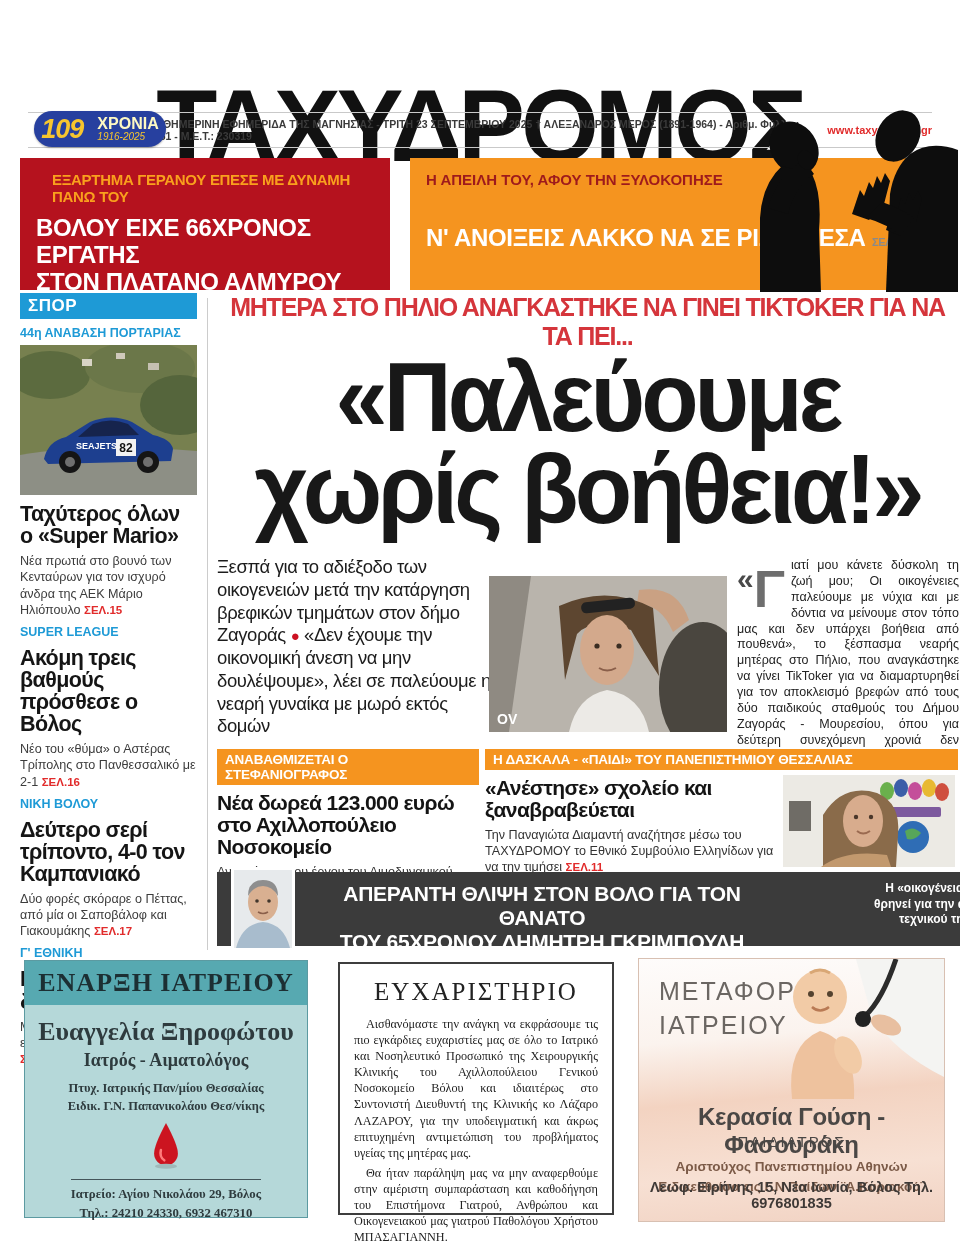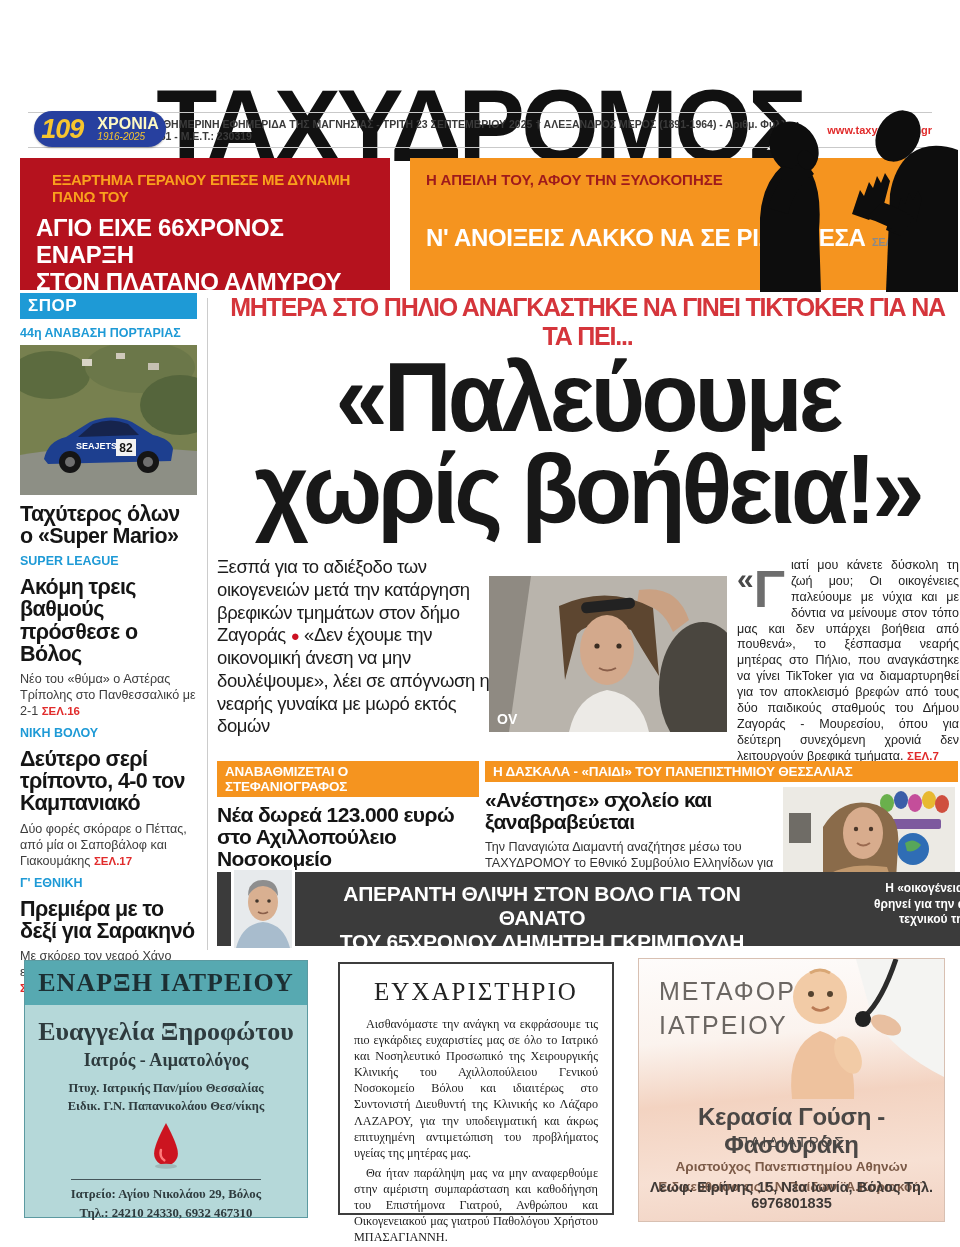--- a/index.html
+++ b/index.html
@@ -57,21 +57,21 @@
   .deck{position:absolute;left:0;top:4px;width:280px;font-size:18.5px;line-height:1.23;color:#1c1c1c;letter-spacing:-0.4px;}
   .bullet{color:#cc1122;font-size:15px;}
   .mid-photo{position:absolute;left:272px;top:24px;width:238px;height:156px;}
   .quote{position:absolute;left:520px;top:6px;width:222px;font-size:12.5px;line-height:1.27;color:#222;text-align:justify;}
   .qlead{float:left;margin:2px 6px 0 0;}
   .qmark{font-size:30px;font-weight:bold;color:#4a4a4a;vertical-align:18px;}
   .dropcap{font-size:52px;font-weight:bold;color:#6e6e6e;line-height:0.8;}
 
   
   .row-blocks{position:absolute;left:0;top:452px;width:741px;height:124px;}
-  .blk{position:absolute;top:16px;}
+  .blk{position:absolute;top:4px;}
   .blk1{left:0;width:262px;}
   .blk2{left:268px;width:473px;}
   .oband{background:#f5941f;color:#fff;font-weight:bold;font-size:13.5px;padding:3px 8px;letter-spacing:-0.2px;}
   .blk-h{font-weight:bold;font-size:21px;line-height:1.05;letter-spacing:-0.6px;color:#141414;margin:7px 0 6px;}
   .blk2 .blk-h,.blk2 .blk-p{width:292px;}
   .blk-p{font-size:12.6px;color:#333;line-height:1.28;margin:0;}
   .t-photo{position:absolute;right:3px;top:26px;width:172px;height:92px;}
 
   
   .obit{position:absolute;left:0;top:579px;width:828px;height:74px;background:#3b3b3b;}
@@ -138,21 +138,21 @@
       <path d="M256 196 L256 54 Q228 44 208 58 Q192 72 188 98 L184 196 Z"></path>
       <path d="M150 118 L158 94 L162 100 L167 86 L171 92 L175 80 L179 87 L183 77 L188 85 L182 108 L167 124 Z"></path>
       <path d="M184 134 L191 110 L195 116 L199 102 L203 108 L207 97 L211 104 L216 95 L220 103 L214 126 L199 140 Z"></path>
       <path d="M164 122 Q186 128 198 140 L212 122 Q198 112 180 106 Z"></path>
     </g>
   </svg>
 
   <section class="banner-red">
     <div class="kick">ΕΞΑΡΤΗΜΑ ΓΕΡΑΝΟΥ ΕΠΕΣΕ ΜΕ ΔΥΝΑΜΗ ΠΑΝΩ ΤΟΥ</div>
     <div class="head">
-      <span>ΑΓΙΟ ΕΙΧΕ 66ΧΡΟΝΟΣ ΕΝΑΡΞΗ</span><br>
+      <span>ΒΟΛΟΥ ΕΙΧΕ 66ΧΡΟΝΟΣ ΕΡΓΑΤΗΣ</span><br>
       <span>ΣΤΟΝ ΠΛΑΤΑΝΟ ΑΛΜΥΡΟΥ</span>
       <span class="pref">ΣΕΛ.8</span>
     </div>
   </section>
 
   <section class="banner-orange">
     <div class="kick">Η ΑΠΕΙΛΗ ΤΟΥ,  ΑΦΟΥ ΤΗΝ ΞΥΛΟΚΟΠΗΣΕ</div>
     <div class="head">
       <br>
       <span>Ν' ΑΝΟΙΞΕΙΣ ΛΑΚΚΟ ΝΑ ΣΕ ΡΙΞΩ ΜΕΣΑ</span>
@@ -178,20 +178,22 @@
         <path d="M58 92 L73 79 Q91 72 108 79 L119 90 Z" fill="#16244d"></path>
         <text x="56" y="104" font-size="9" fill="#fff" font-weight="bold" font-family="Liberation Sans, sans-serif">SEAJETS</text>
         <rect x="96" y="94" width="20" height="17" fill="#f2f2f2"></rect>
         <text x="106" y="107" font-size="12" text-anchor="middle" fill="#111" font-weight="bold" font-family="Liberation Sans, sans-serif">82</text>
         <circle cx="50" cy="117" r="11" fill="#151515"></circle>
           <circle cx="50" cy="117" r="5" fill="#6f6f6f"></circle>
         <circle cx="128" cy="117" r="11" fill="#151515"></circle>
           <circle cx="128" cy="117" r="5" fill="#6f6f6f"></circle>
       </svg>
       <div class="sb-h">Ταχύτερος όλων ο «Super Mario»</div>
+      <p class="sb-p"><span>Νέα πρωτιά στο βουνό των Κενταύρων για τον ισχυρό άνδρα της ΑΕΚ Μάριο Ηλιόπουλο</span>
+        <span class="pref">ΣΕΛ.15</span></p>
     </article>
 
     <article>
       <div class="kick-blue">SUPER LEAGUE</div>
       <div class="sb-h">Ακόμη τρεις βαθμούς πρόσθεσε ο Βόλος</div>
       <p class="sb-p"><span>Νέο του «θύμα» ο Αστέρας Τρίπολης στο Πανθεσσαλικό με 2-1</span>
         <span class="pref">ΣΕΛ.16</span></p>
     </article>
 
     <article>
@@ -215,21 +217,21 @@
     <div class="main-kick">ΜΗΤΕΡΑ ΣΤΟ ΠΗΛΙΟ ΑΝΑΓΚΑΣΤΗΚΕ ΝΑ ΓΙΝΕΙ TIKTOKER ΓΙΑ ΝΑ ΤΑ ΠΕΙ...</div>
     <div class="main-h">
       <div>«Παλεύουμε</div>
       <div>χωρίς βοήθεια!»</div>
     </div>
 
     <div class="row-deck">
       <div class="deck">
         <span>Ξεσπά για το αδιέξοδο των οικογενειών μετά την κατάργηση βρεφικών τμημάτων στον δήμο Ζαγοράς</span>
         <span class="bullet">●</span>
-        <span>«Δεν έχουμε την οικονομική άνεση να μην δουλέψουμε», λέει σε απόγνωση η νεαρής γυναίκα με μωρό εκτός δομών</span>
+        <span>«Δεν έχουμε την οικονομική άνεση να μην δουλέψουμε», λέει σε παλεύουμε η νεαρή γυναίκα με μωρό εκτός δομών</span>
       </div>
 
       <svg class="mid-photo" viewBox="0 0 238 156" xmlns="http://www.w3.org/2000/svg">
         <rect width="238" height="156" fill="#b9b4ac"></rect>
         <path d="M0 0 L42 0 L20 156 L0 156 Z" fill="#8f8a82"></path>
         <ellipse cx="214" cy="112" rx="44" ry="66" fill="#4a463f"></ellipse>
         <path d="M150 14 Q188 8 200 44 L184 56 Q172 28 148 28 Z" fill="#caa183"></path>
         <path d="M70 30 Q118 8 164 32 L170 100 Q152 72 142 54 Q102 42 88 58 Q80 88 76 104 Z" fill="#5d4630"></path>
         <ellipse cx="118" cy="74" rx="27" ry="35" fill="#d3a98c"></ellipse>
         <rect x="92" y="24" width="54" height="11" rx="5" fill="#222" transform="rotate(-6 119 29)"></rect>

